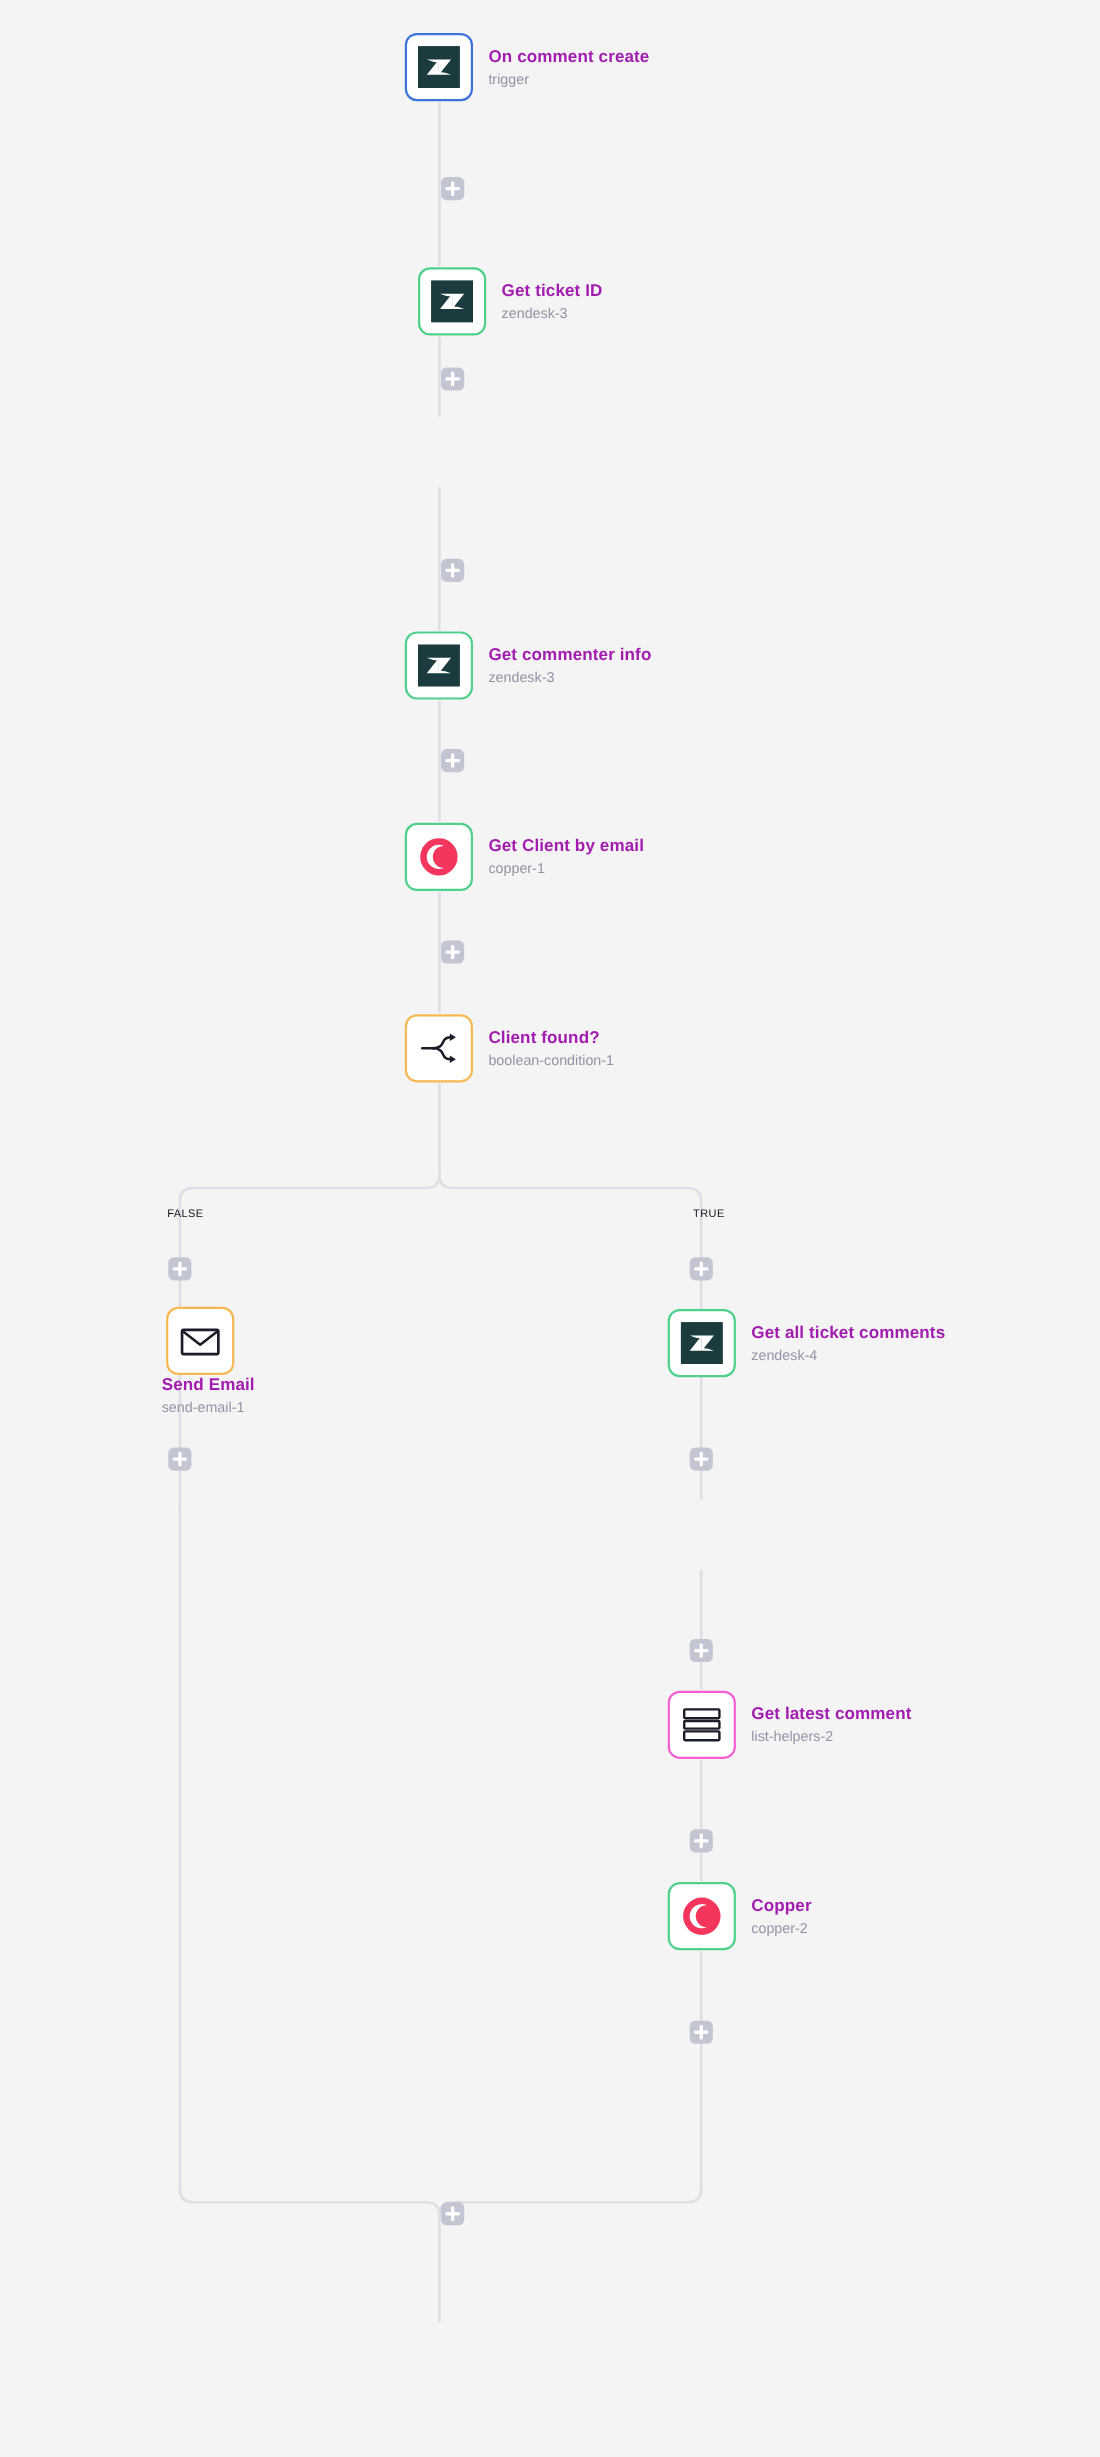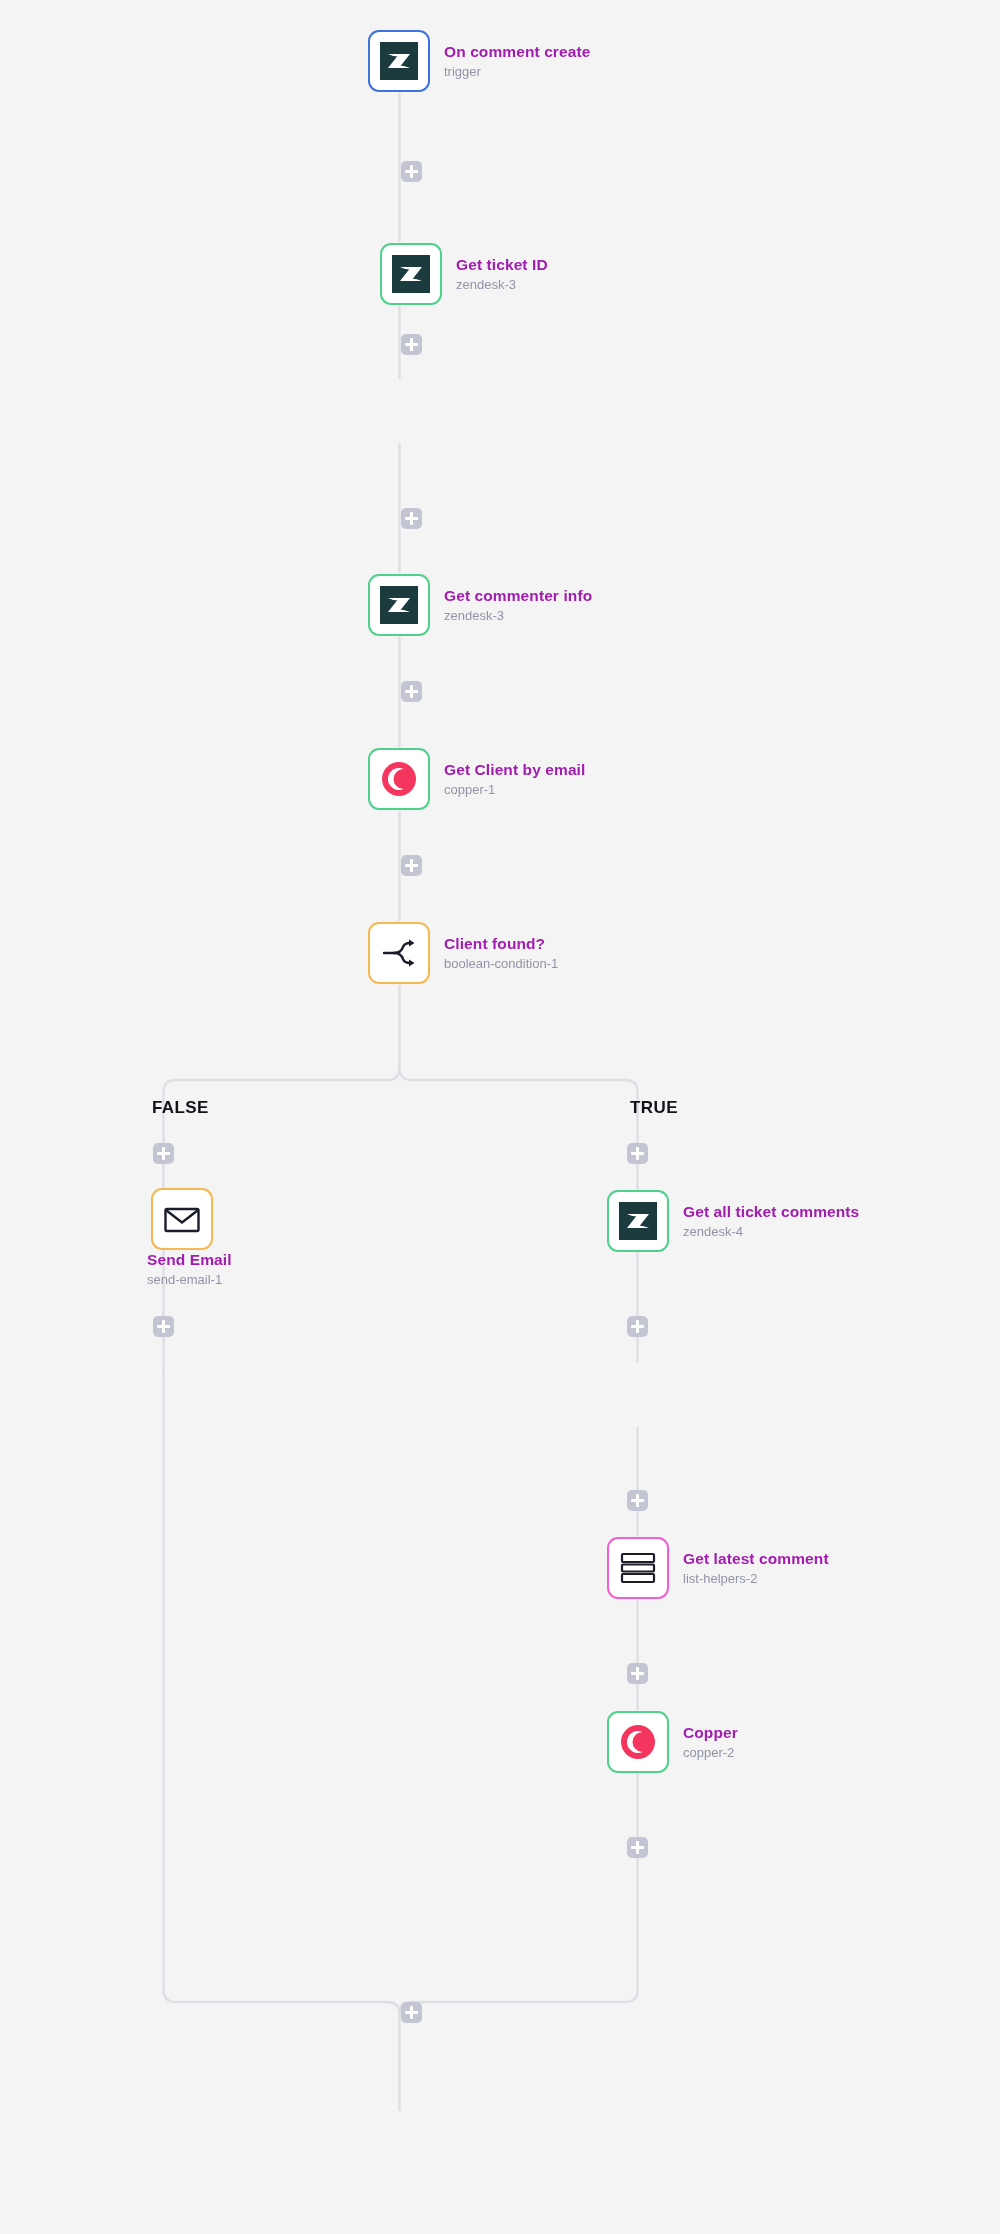--- a/index.html
+++ b/index.html
@@ -102,22 +102,22 @@
     position: absolute;
     background: #ffffff;
     border-radius: 1px;
   }
   .plus::before { width: 13px; height: 3px; }
   .plus::after  { width: 3px; height: 13px; }
 
   
   .branch-label {
     position: absolute;
-    font-size: 17px;
-    font-weight: bold;
+    font-size: 10px;
+    font-weight: normal;
     color: #111318;
     letter-spacing: 0.4px;
   }
 </style>
 </head>
 <body>
 
 <div id="canvas">
 
   <svg id="wires" viewBox="0 0 1000 2234" width="1000" height="2234">

